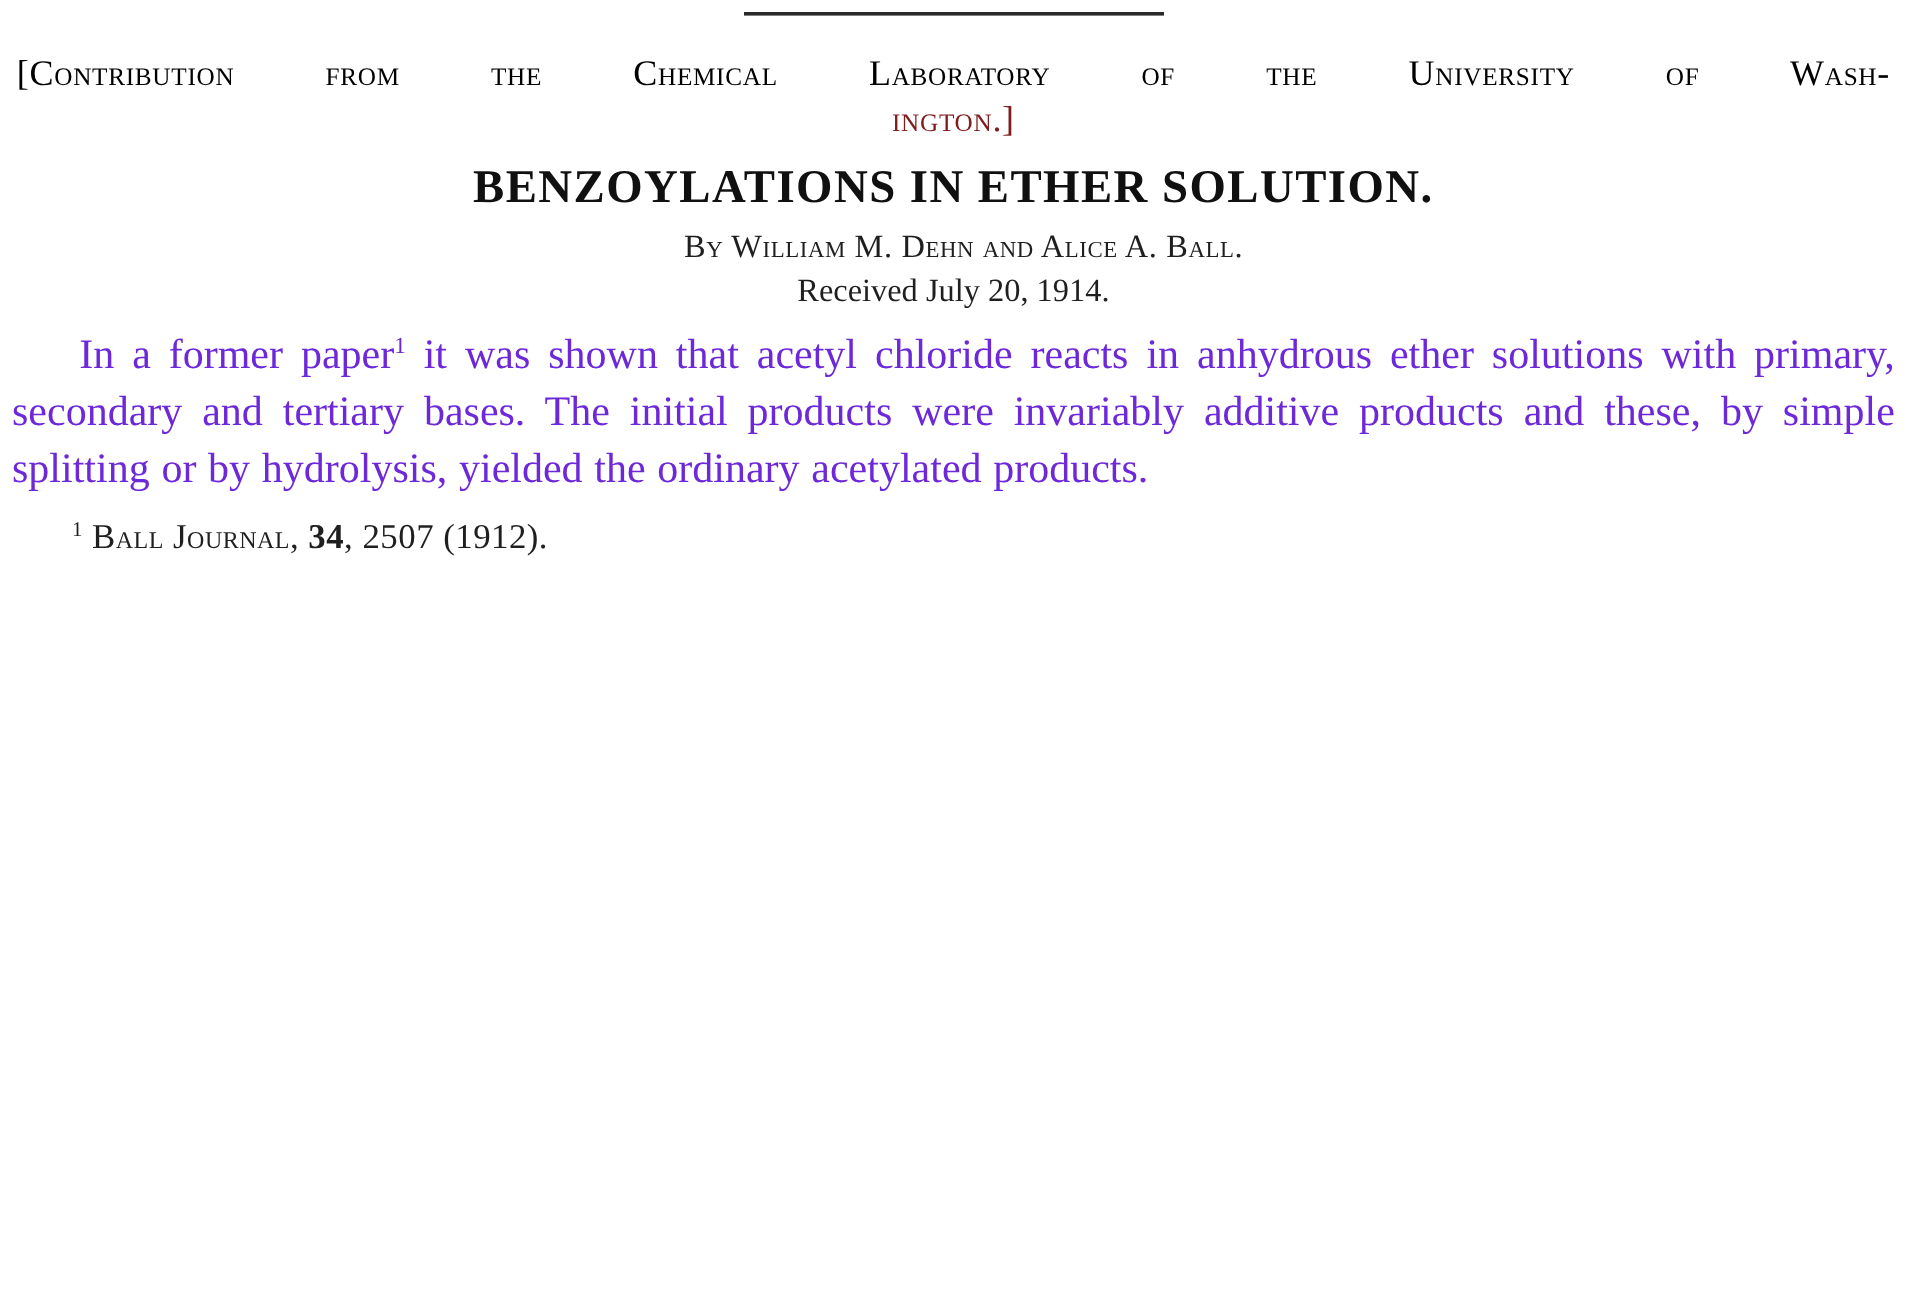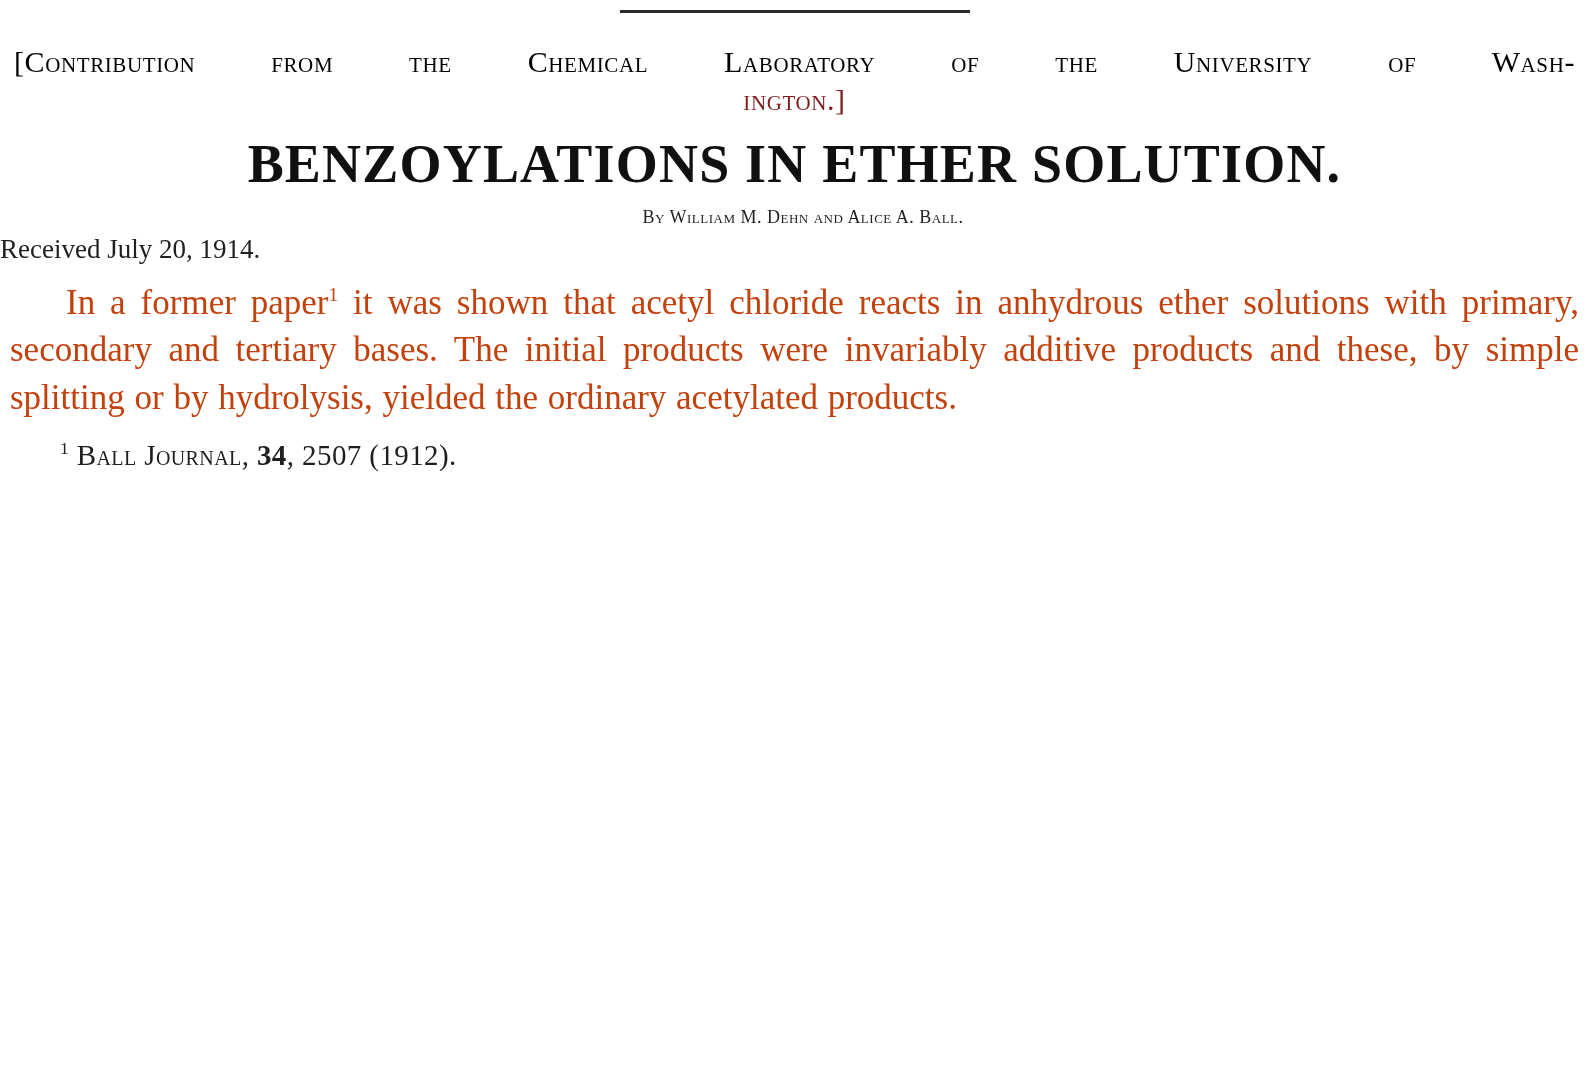--- a/index.html
+++ b/index.html
@@ -47,50 +47,51 @@
     font-variant: small-caps;
     font-size: 30px;
     letter-spacing: 0.6px;
     text-align: center;
     color: #7f1d1d;
   }
 
   .title {
     margin: 16px 0 0 0;
     text-align: center;
-    font-size: 54px;
+    font-size: 39px;
     font-weight: bold;
     letter-spacing: 1.2px;
     color: #101010;
     font-family: "Liberation Serif", serif;
   }
 
   .byline {
     margin: 12px 0 0 0;
     text-align: center;
-    font-size: 18px;
+    font-size: 27px;
     font-variant: small-caps;
     letter-spacing: 0.5px;
     color: #1f1f1f;
     padding-left: 17px;
   }
 
   .received {
     margin: 6px 0 0 0;
+    text-align: center;
     font-size: 27px;
     color: #1f1f1f;
   }
 
   .body-para {
     margin: 14px 10px 0 10px;
     font-size: 35px;
     line-height: 1.36;
     text-align: justify;
     text-indent: 56px;
-    color: #c2410c;
+    color: #6d28d9;
     word-spacing: 1px;
   }
   .body-para sup {
     font-size: 0.55em;
     vertical-align: super;
     line-height: 0;
   }
 
   .footnote {
     margin: 18px 10px 0 60px;

